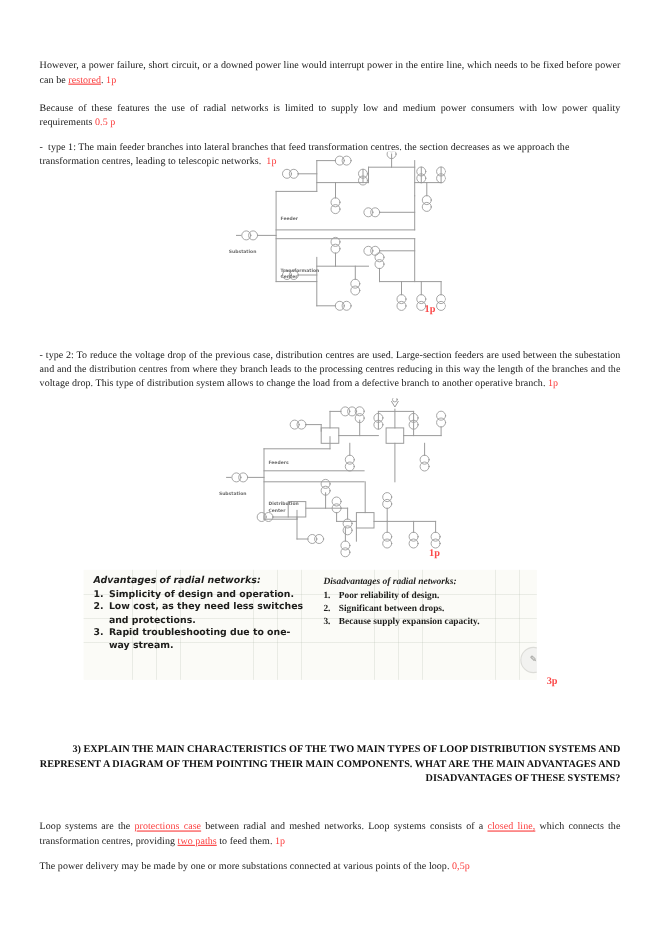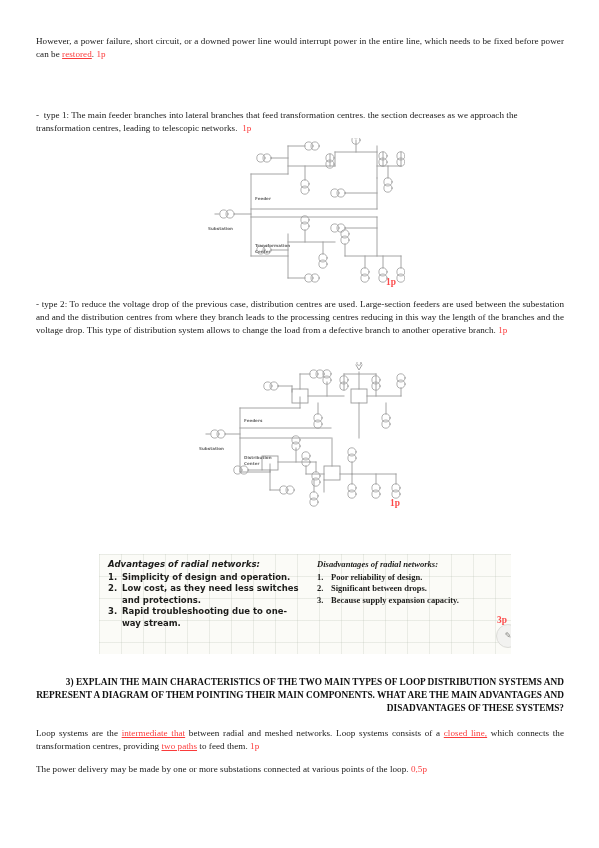--- a/index.html
+++ b/index.html
@@ -18,20 +18,21 @@
   
   .para {
     position: absolute;
     left: 36px;
     width: 528px;
     font-size: 9.1px;
     line-height: 13.1px;
     text-align: justify;
     color: #171717;
     letter-spacing: 0.05px;
+    margin-top: 18px;
   }
   .para.nj { text-align: left; }
   .red { color: #fb3b3b; }
   .red-u { color: #fb3b3b; text-decoration: underline; text-decoration-color:#fb3b3b; }
   .qhead {
     position: absolute;
     left: 36px;
     width: 528px;
     font-size: 9.3px;
     line-height: 13.2px;
@@ -49,30 +50,29 @@
     font-family: "Liberation Serif", serif;
   }
 
   
   .diagram { position: absolute; }
   .diagram svg { display: block; }
 
   
   .tblimg {
     position: absolute;
-    left: 99px;
+    left: 76px;
     top: 518px;
     width: 412px;
     height: 100px;
     background:
       repeating-linear-gradient(to right, rgba(170,180,165,0.22) 0 0.6px, rgba(0,0,0,0) 0.6px 22px),
       repeating-linear-gradient(to bottom, rgba(170,180,165,0.22) 0 0.6px, rgba(0,0,0,0) 0.6px 22px),
       #fbfbf7;
     overflow: hidden;
-    margin-top: 36px;
   }
   .tblcol {
     position: absolute;
     top: 4px;
     font-family: "DejaVu Sans", "Liberation Sans", sans-serif;
     color: #1d1d1b;
   }
   .tblcol.left { left: 9px; width: 196px; }
   .tblcol.right { left: 218px; width: 192px; font-family: Liberation Serif, serif; }
   .tbl-h {
@@ -110,20 +110,23 @@
 </style>
 </head>
 <body>
 
 <div class="page">
 
   <div class="para" style="top:35px;">
     <span>However, a power failure, short circuit, or a downed power line would interrupt power in the entire line, which needs to be fixed before power can be </span><span class="red-u">restored</span><span>. </span><span class="red">1p</span>
   </div>
 
+  <div class="para" style="top:74px;">
+    <span>Because of these features the use of radial networks is limited to supply low and medium power consumers with low power quality requirements </span><span class="red">0.5 p</span>
+  </div>
 
   <div class="para nj" style="top:109px;">
     <span>-&nbsp; type 1: The main feeder branches into lateral branches that feed transformation centres. the section decreases as we approach the transformation centres, leading to telescopic networks.&nbsp; </span><span class="red">1p</span>
   </div>
 
   <div class="diagram" style="left:205px; top:138px;">
     <svg width="200" height="150" viewBox="0 0 200 150">
       <defs>
         <g id="xfmr-h">
           <circle cx="-3.1" cy="0" r="4.1" fill="none" stroke="#9a9a9a" stroke-width="0.8"></circle>
@@ -411,20 +414,20 @@
         <span class="tbl-t">Because supply expansion capacity.</span>
       </div>
     </div>
     <div class="corner-circle">✎</div>
   </div>
   <div class="pmark" style="left:497px; top:615px;">3p</div>
 
   <div class="qhead" style="top:676px;">3) EXPLAIN THE MAIN CHARACTERISTICS OF THE TWO MAIN TYPES OF LOOP DISTRIBUTION SYSTEMS AND REPRESENT A DIAGRAM OF THEM POINTING THEIR MAIN COMPONENTS. WHAT ARE THE MAIN ADVANTAGES AND DISADVANTAGES OF THESE SYSTEMS?</div>
 
   <div class="para" style="top:727px;">
-    <span>Loop systems are the </span><span class="red-u">intermediate that</span><span> between radial and meshed networks. Loop systems consists of a </span><span class="red-u">closed line,</span><span> which connects the transformation centres, providing </span><span class="red-u">two paths</span><span> to feed them. </span><span class="red">1p</span>
+    <span>Loop systems are the </span><span class="red-u">protections case</span><span> between radial and meshed networks. Loop systems consists of a </span><span class="red-u">closed line,</span><span> which connects the transformation centres, providing </span><span class="red-u">two paths</span><span> to feed them. </span><span class="red">1p</span>
   </div>
 
   <div class="para" style="top:763px;">
     <span>The power delivery may be made by one or more substations connected at various points of the loop. </span><span class="red">0,5p</span>
   </div>
 
 </div>
 
 </body></html>

